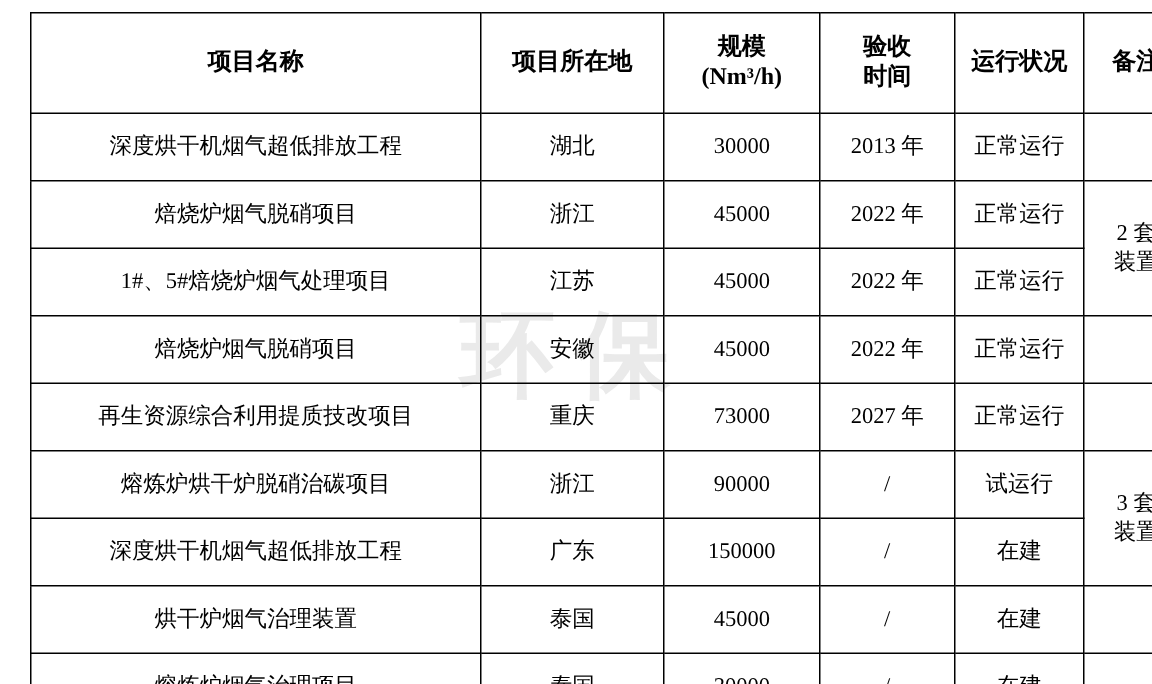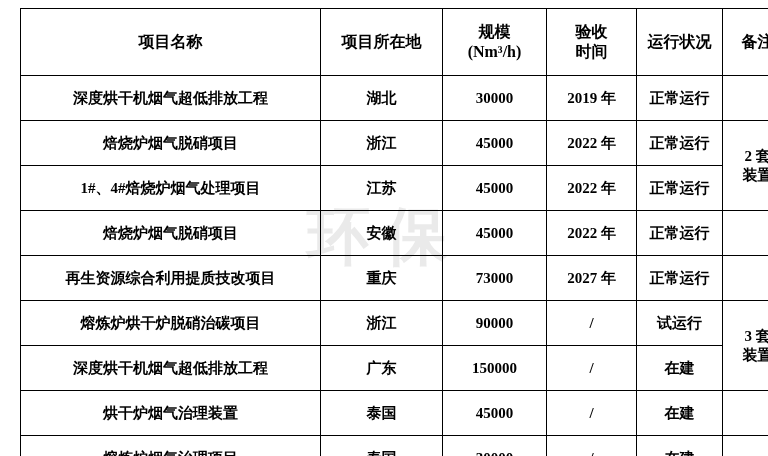--- a/index.html
+++ b/index.html
@@ -41,21 +41,20 @@
     line-height: 1.25;
     background: transparent;
   }
   table.data-table thead th {
     font-weight: bold;
     font-size: 16px;
     height: 62px;
   }
   table.data-table tbody td {
     height: 40px;
-    font-weight: bold;
   }
   .col-name   { width: 300px; }
   .col-loc    { width: 122px; }
   .col-scale  { width: 104px; }
   .col-year   { width: 90px; }
   .col-status { width: 86px; }
   .col-note   { width: 70px; }
 
   .cell-name {
     font-size: 15.5px;
@@ -126,37 +125,37 @@
         </th>
         <th>运行状况</th>
         <th>备注</th>
       </tr>
     </thead>
     <tbody>
       <tr>
         <td class="cell-name">深度烘干机烟气超低排放工程</td>
         <td>湖北</td>
         <td>30000</td>
-        <td>2019 年</td>
+        <td>2013 年</td>
         <td>正常运行</td>
         <td></td>
       </tr>
       <tr>
         <td class="cell-name">焙烧炉烟气脱硝项目</td>
         <td>浙江</td>
         <td>45000</td>
         <td>2022 年</td>
         <td>正常运行</td>
         <td rowspan="2" class="note-cell">
           <span>2 套</span>
           <span>装置</span>
         </td>
       </tr>
       <tr>
-        <td class="cell-name">1#、4#焙烧炉烟气处理项目</td>
+        <td class="cell-name">1#、5#焙烧炉烟气处理项目</td>
         <td>江苏</td>
         <td>45000</td>
         <td>2022 年</td>
         <td>正常运行</td>
       </tr>
       <tr>
         <td class="cell-name">焙烧炉烟气脱硝项目</td>
         <td>安徽</td>
         <td>45000</td>
         <td>2022 年</td>

